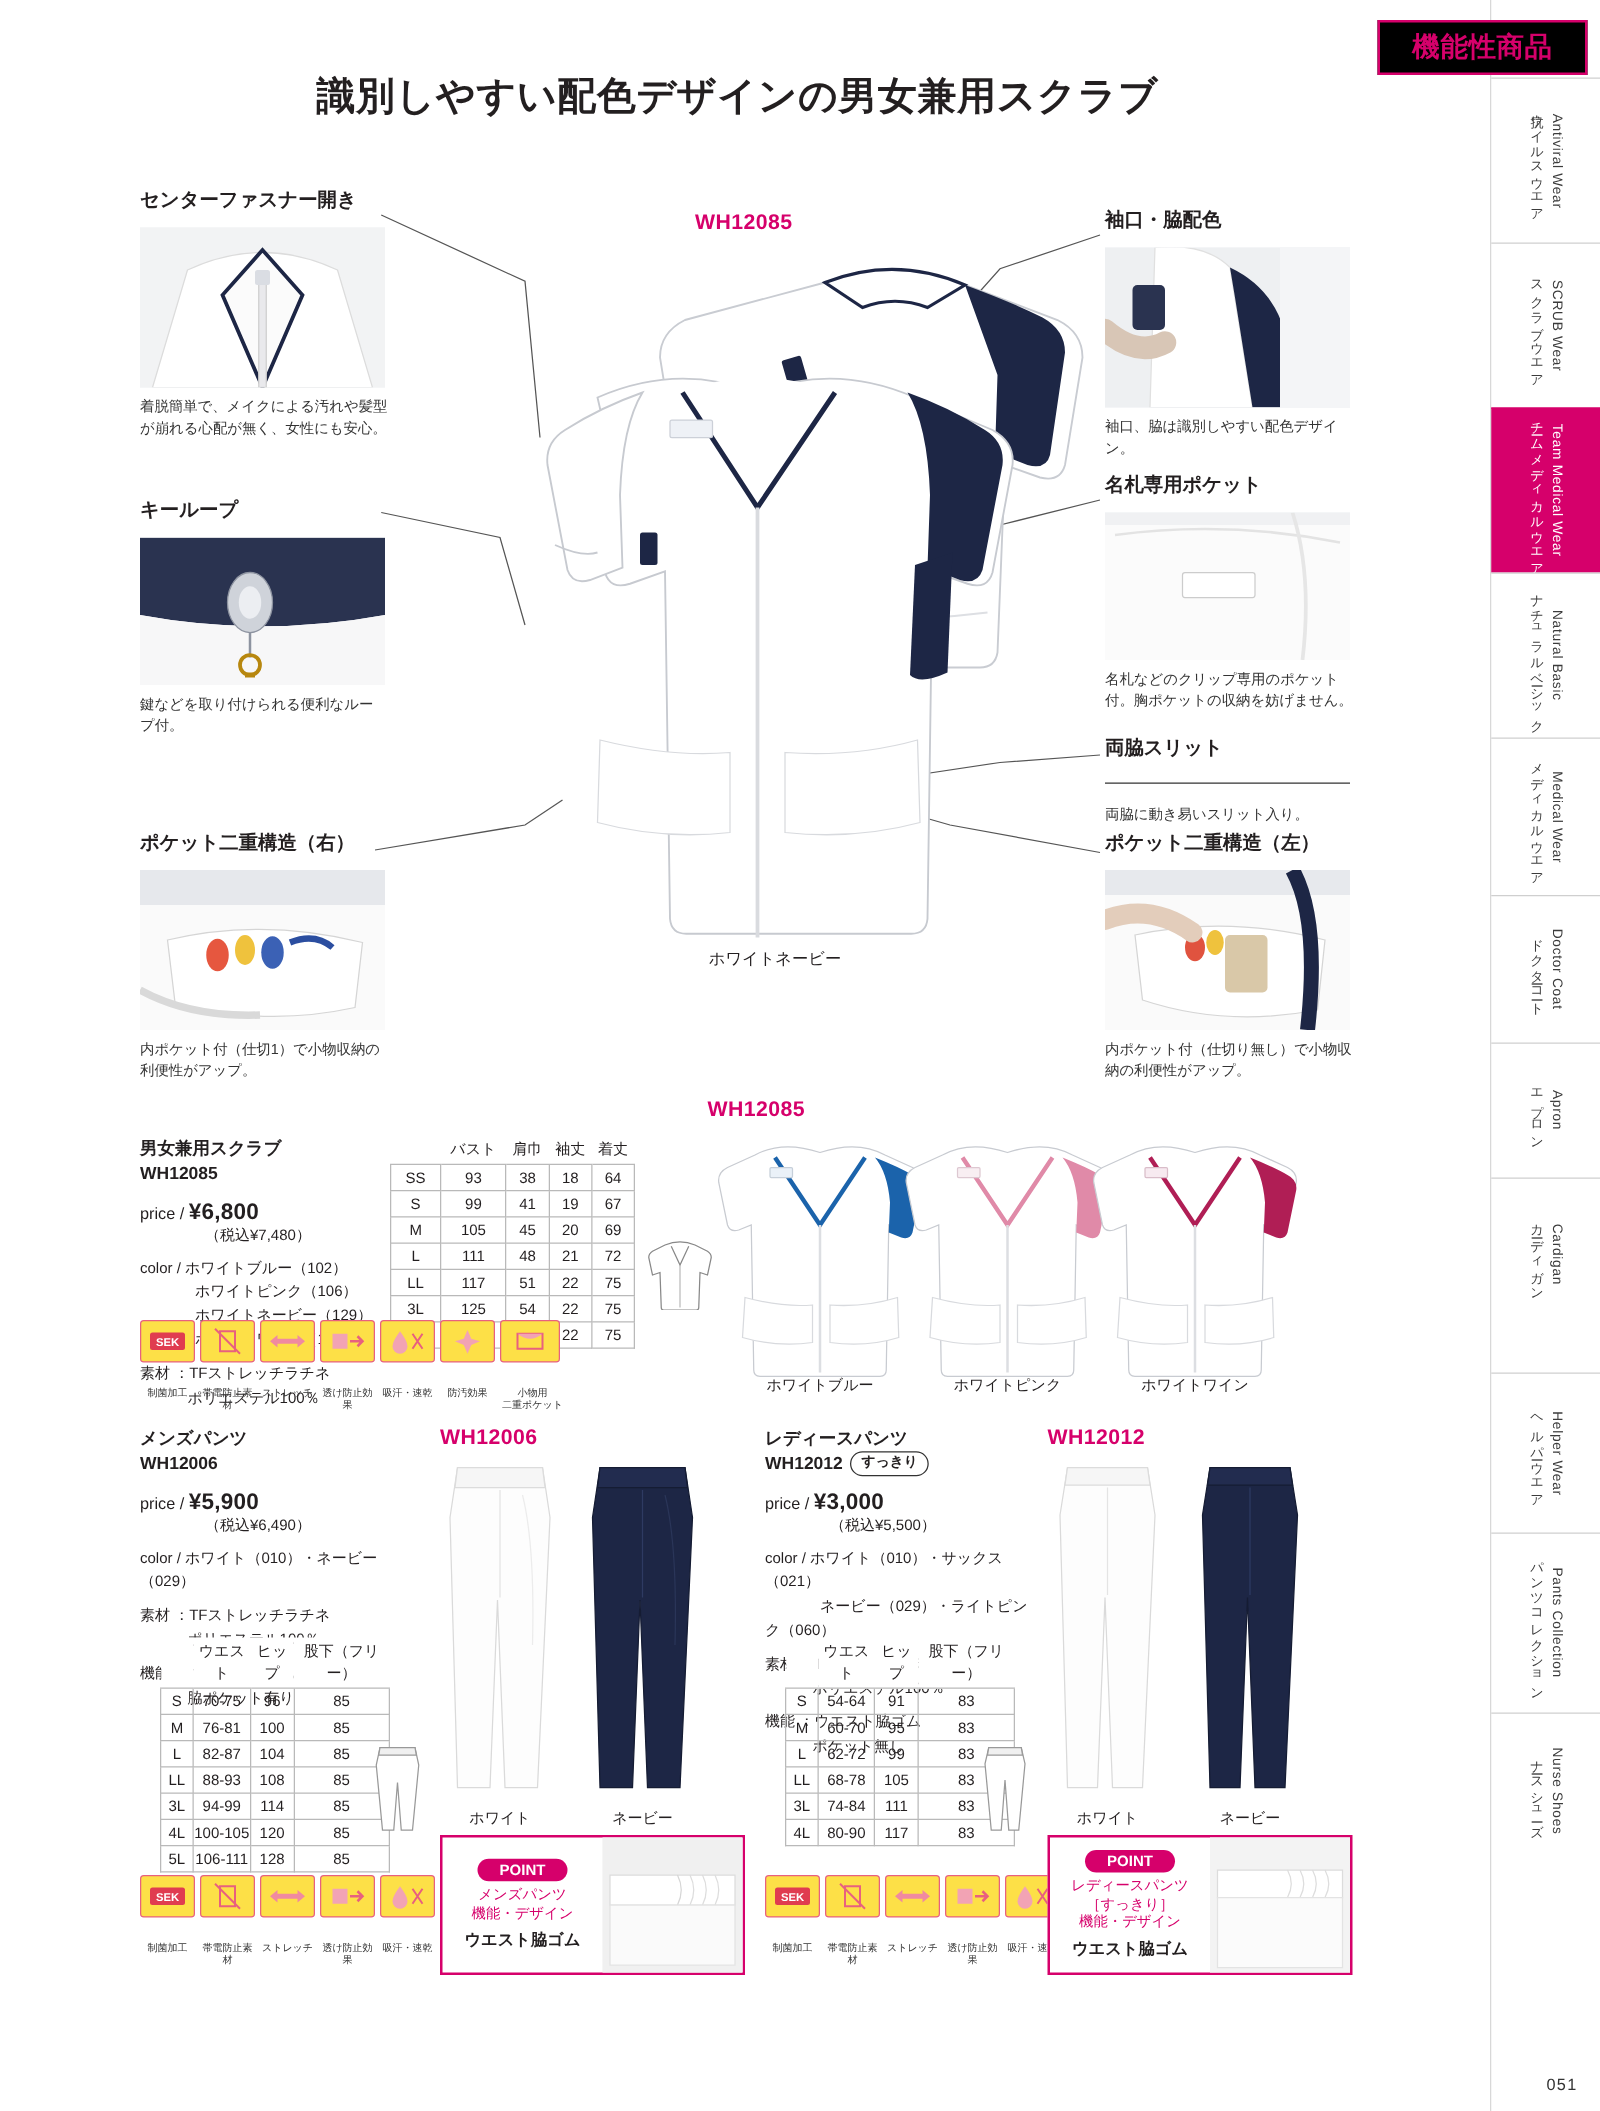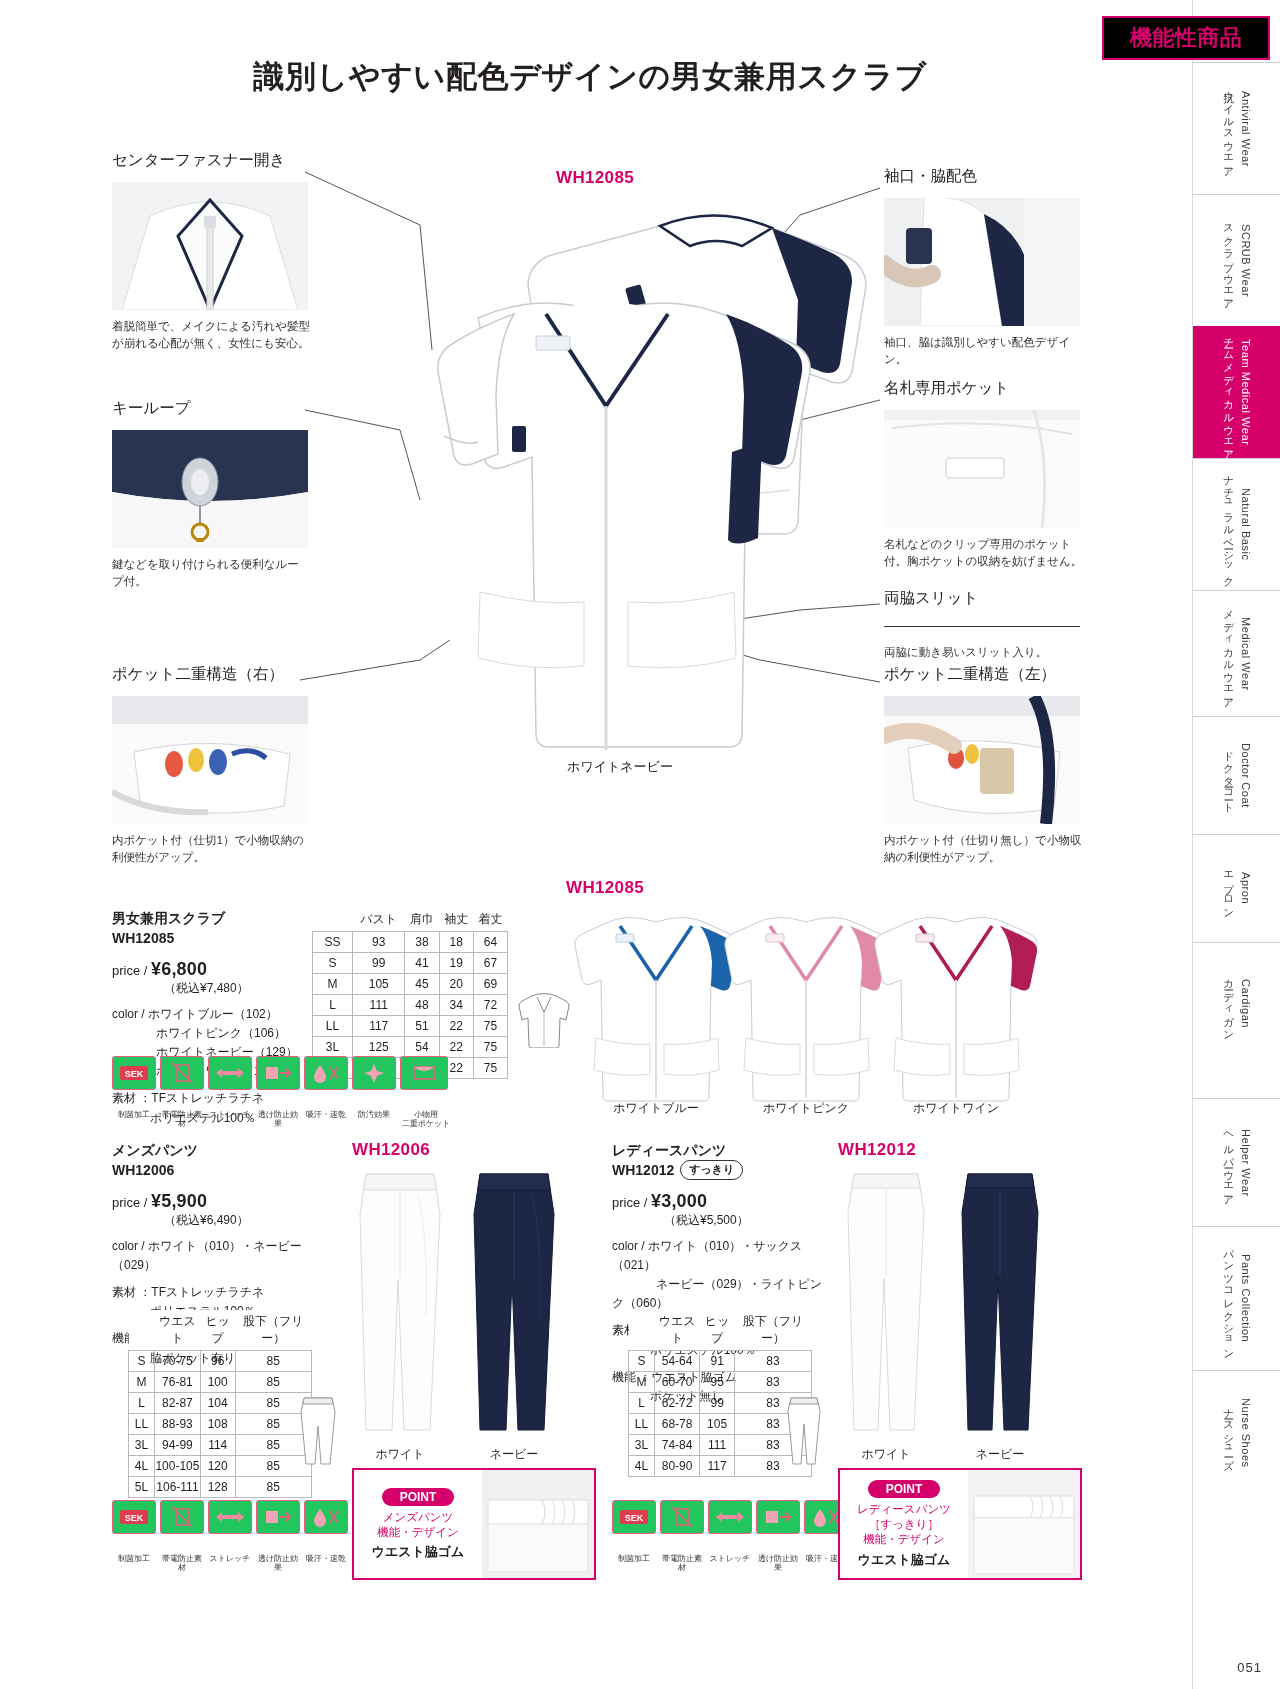--- a/index.html
+++ b/index.html
@@ -24,21 +24,21 @@
 
   .corner-tag { position:absolute; right:10px; top:16px; width:168px; height:44px; border:2px solid #d6006b; display:flex; align-items:center; justify-content:center; background:#000000; z-index:5;}
   .corner-tag span { color:#d6006b; font-size:22px; font-weight:bold; letter-spacing:0.02em; }
 
   .pagenum { position:absolute; right:18px; bottom:14px; font-size:13px; color:#333; letter-spacing:0.08em;}
 
   
   .headline { position:absolute; left:0; top:56px; width:1180px; text-align:center; font-size:31px; font-weight:bold; letter-spacing:0.02em; }
 
   
-  .callout-title { position:absolute; font-size:15.5px; font-weight:normal; padding-bottom:17px; border-bottom:1px solid #333; }
+  .callout-title { position:absolute; font-size:15.5px; font-weight:bold; padding-bottom:17px; border-bottom:1px solid #333; }
   .callout-body { position:absolute; font-size:11.5px; line-height:1.5; color:#333; }
   .photo { position:absolute; background:#eceef0; overflow:hidden; }
   .code-label { position:absolute; color:#d6006b; font-weight:bold; font-size:17px; letter-spacing:0.02em; }
 
   svg.lines { position:absolute; left:0; top:0; width:1180px; height:920px; pointer-events:none; }
 
   
   .garment-main { position:absolute; }
 
   
@@ -47,21 +47,21 @@
   .price-row .big { font-size:18px; font-weight:bold; letter-spacing:0.01em; }
   .tax { font-size:12px; margin-left:52px; }
   .spec { font-size:12px; line-height:1.6; margin-top:8px; }
 
   table.sz { border-collapse:collapse; font-size:12px; }
   table.sz th, table.sz td { border:1px solid #b9b9b9; padding:3px 0; text-align:center; font-weight:normal; }
   table.sz thead th { border-top:none; border-left:none; border-right:none; background:#fff; }
 
   .icons { display:flex; gap:4px; }
   .icon-item { width:44px; text-align:center; }
-  .icon-box { width:44px; height:34px; border:1.5px solid #e8607f; border-radius:3px; display:flex; align-items:center; justify-content:center; background:#22c55e; }
+  .icon-box { width:44px; height:34px; border:1.5px solid #e8607f; border-radius:3px; display:flex; align-items:center; justify-content:center; background:#fde047; }
   .icon-cap { font-size:8px; margin-top:20px; color:#333; line-height:1.15; }
 
   .swatch-name { position:absolute; font-size:12px; text-align:center; }
 
   .point-box { position:absolute; border:2px solid #d6006b; background:#fff; display:flex; align-items:center; }
   .point-left { width:128px; text-align:center; }
   .point-badge { display:inline-block; background:#d6006b; color:#fff; font-size:12px; font-weight:bold; padding:2px 18px; border-radius:9px; }
   .point-l1 { font-size:11.5px; color:#d6006b; line-height:1.3; margin-top:4px; }
   .point-l2 { font-size:13px; font-weight:bold; margin-top:4px; }
   .point-img { flex:1; height:100%; background:#f3f3f3; }
@@ -298,21 +298,21 @@
           <td>M</td>
           <td>105</td>
           <td>45</td>
           <td>20</td>
           <td>69</td>
         </tr>
       <tr>
           <td>L</td>
           <td>111</td>
           <td>48</td>
-          <td>34</td>
+          <td>21</td>
           <td>72</td>
         </tr>
       <tr>
           <td>LL</td>
           <td>117</td>
           <td>51</td>
           <td>22</td>
           <td>75</td>
         </tr>
       <tr>

